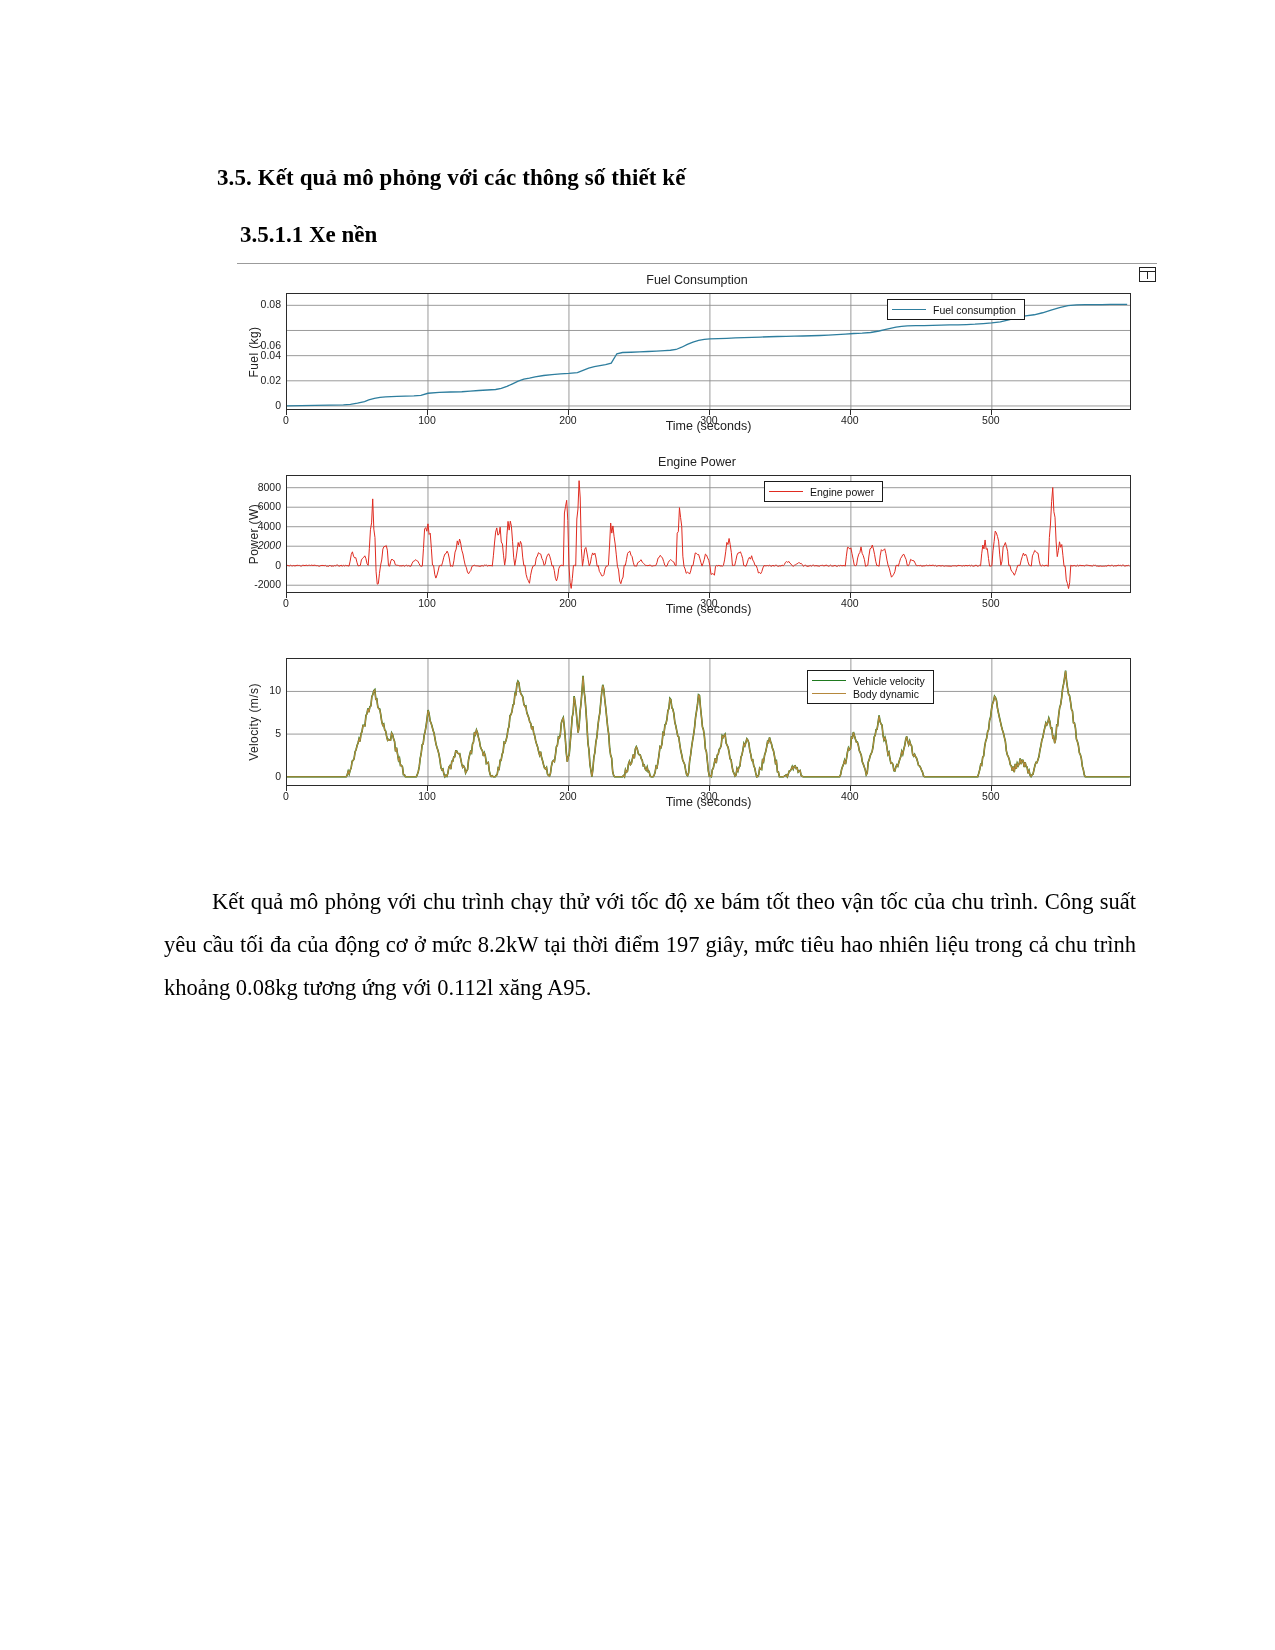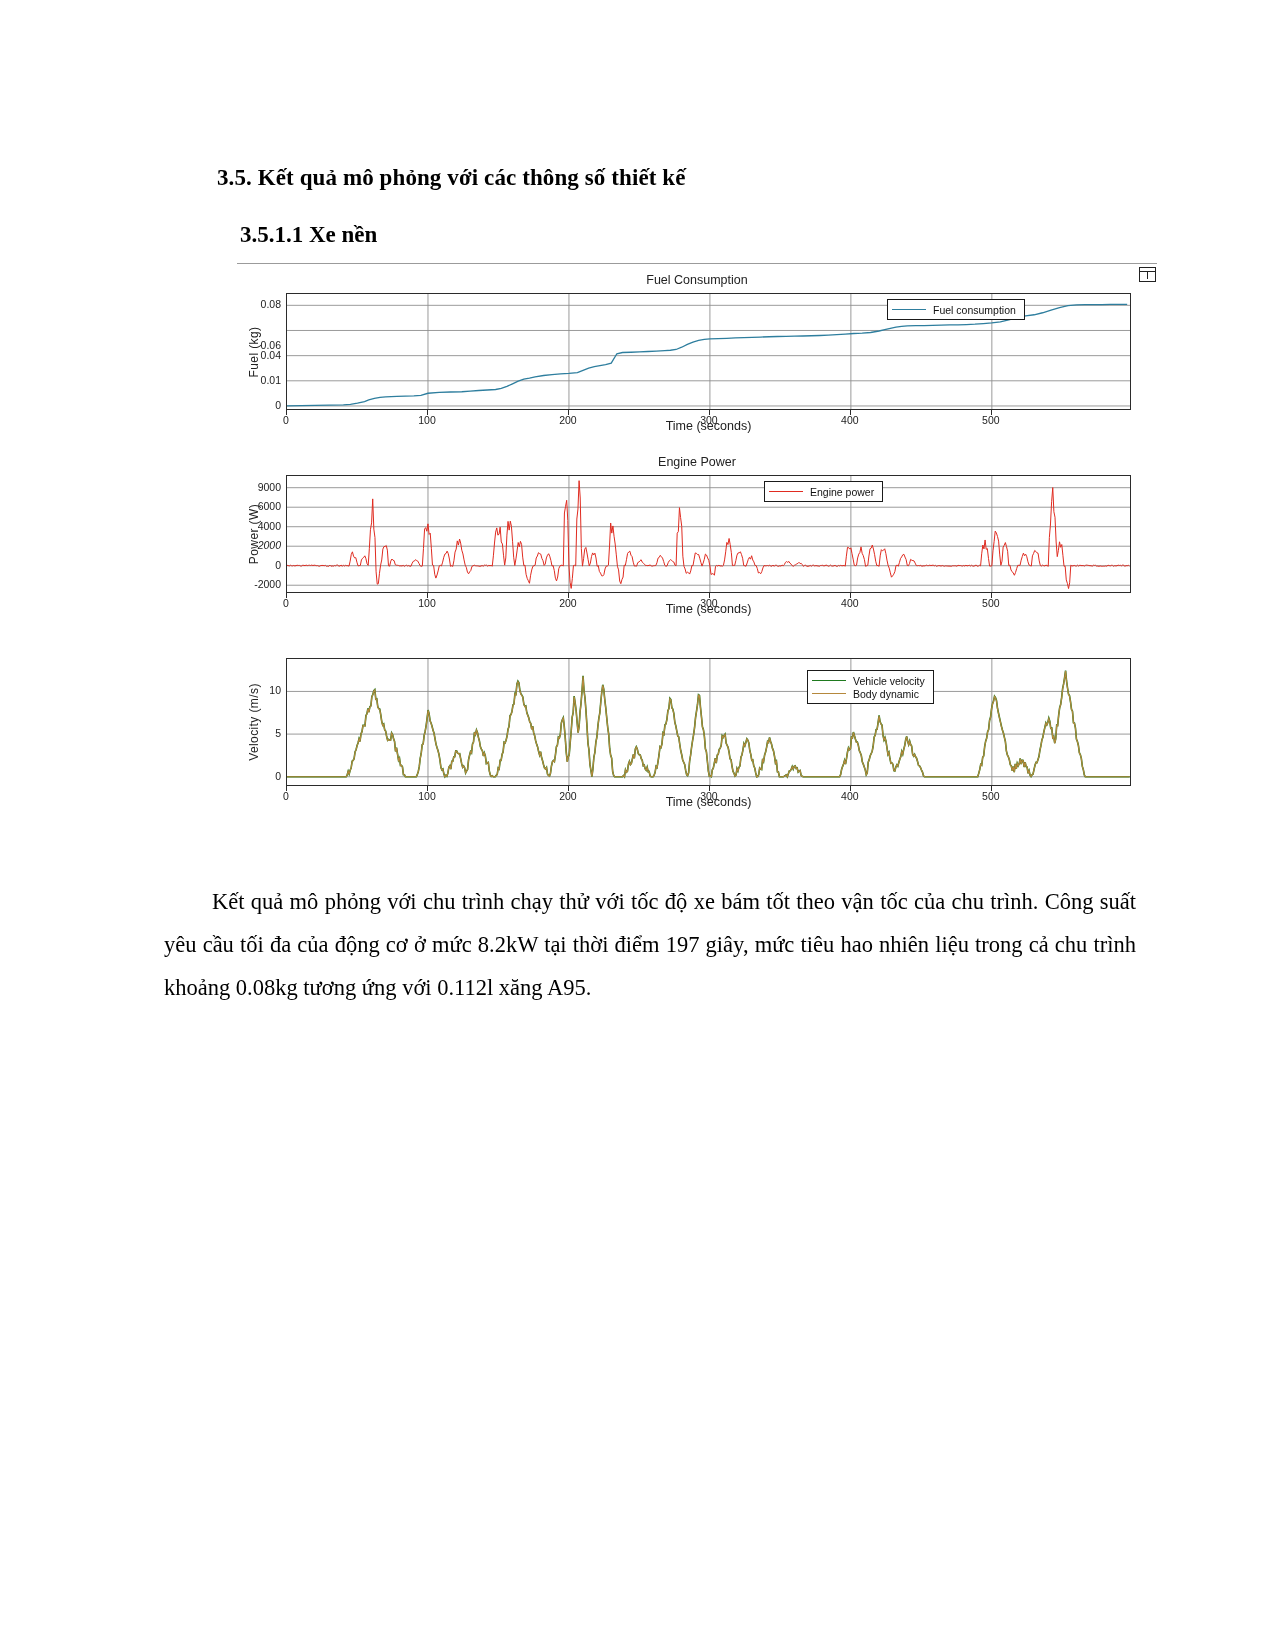--- a/index.html
+++ b/index.html
@@ -139,21 +139,21 @@
             <line y1="36.483870967741936" y2="36.483870967741936" x1="0" x2="843" stroke="#8f8f8f" stroke-width="0.9"></line>
             <line y1="11.322580645161281" y2="11.322580645161281" x1="0" x2="843" stroke="#8f8f8f" stroke-width="0.9"></line>
             <path d="M0.00 111.97 L14.10 111.72 L28.19 111.46 L42.29 111.21 L56.39 110.84 L63.44 110.46 L70.48 109.20 L77.53 107.56 L81.76 105.93 L87.40 104.42 L93.04 103.29 L98.68 102.78 L104.32 102.53 L109.96 102.41 L118.41 102.15 L126.87 101.90 L133.92 101.40 L140.97 99.26 L152.25 98.38 L163.53 98.00 L174.80 97.75 L183.26 97.12 L191.72 96.49 L200.18 95.99 L208.64 95.49 L214.27 94.35 L219.91 92.34 L225.55 89.83 L231.19 87.18 L236.83 85.05 L242.47 84.04 L248.11 82.78 L256.57 81.52 L265.02 80.64 L273.48 79.89 L281.94 79.38 L290.40 78.63 L296.04 76.36 L301.68 74.23 L307.31 72.72 L312.95 71.71 L318.59 70.58 L324.23 69.07 L329.87 59.76 L335.51 58.50 L343.97 58.25 L352.42 57.87 L360.88 57.49 L369.34 57.12 L377.80 56.61 L383.44 56.24 L389.08 55.48 L394.72 53.22 L400.35 50.45 L405.99 48.06 L411.63 46.42 L417.27 45.29 L422.91 44.79 L431.37 44.54 L439.83 44.28 L448.28 43.91 L456.74 43.65 L465.20 43.28 L473.66 43.03 L482.12 42.77 L490.58 42.52 L499.03 42.40 L507.49 42.15 L515.95 42.02 L524.41 41.77 L532.87 41.52 L541.32 41.14 L549.78 40.64 L558.24 40.13 L566.70 39.50 L575.16 39.13 L583.62 38.50 L592.07 36.99 L597.71 35.73 L603.35 34.35 L608.99 33.21 L614.63 32.46 L620.27 31.95 L628.73 31.70 L637.18 31.58 L645.64 31.45 L654.10 31.20 L662.56 30.95 L671.02 30.82 L679.47 30.57 L687.93 30.19 L696.39 29.56 L704.85 28.94 L713.31 27.93 L721.77 25.79 L730.22 23.65 L738.68 21.89 L747.14 20.76 L755.60 18.75 L764.06 16.10 L772.52 13.59 L780.97 11.70 L789.43 10.95 L797.89 10.69 L806.35 10.57 L814.81 10.57 L823.26 10.44 L831.72 10.44 L840.18 10.32" fill="none" stroke="#2e7e9e" stroke-width="1.3"></path>
           </svg>
         </div>
       <div id="yl0">
           <div class="ylabel" style="left: 10px; top: 78.5px; transform-origin: left top; transform: rotate(-90deg) translateX(-50%);">Fuel (kg)</div>
         </div>
       <div id="yt0">
           <div class="ytick" style="top: 131.968px; right: 876px;">0</div>
-          <div class="ytick" style="top: 106.806px; right: 876px;">0.01</div>
+          <div class="ytick" style="top: 106.806px; right: 876px;">0.02</div>
           <div class="ytick" style="top: 81.6452px; right: 876px;">0.04</div>
           <div class="ytick" style="top: 56.4839px; right: 876px; margin-top: 16px;">0.06</div>
           <div class="ytick" style="top: 31.3226px; right: 876px;">0.08</div>
         </div>
       <div id="xt0">
           <div class="xtick" style="left: 49px; top: 141px;">0</div>
           <div style="position: absolute; width: 1px; height: 5px; background: rgb(43, 43, 43); left: 49px; top: 137px;"></div>
           <div class="xtick" style="left: 189.97px; top: 141px;">100</div>
           <div style="position: absolute; width: 1px; height: 5px; background: rgb(43, 43, 43); left: 189.97px; top: 137px;"></div>
           <div class="xtick" style="left: 330.94px; top: 141px;">200</div>
@@ -194,21 +194,21 @@
         </div>
       <div id="yl1">
           <div class="ylabel" style="left: 10px; top: 79px; transform-origin: left top; transform: rotate(-90deg) translateX(-50%);">Power (W)</div>
         </div>
       <div id="yt1">
           <div class="ytick" style="top: 129.223px; right: 876px;">-2000</div>
           <div class="ytick" style="top: 109.719px; right: 876px;">0</div>
           <div class="ytick" style="top: 90.2149px; right: 876px; font-style: italic;">2000</div>
           <div class="ytick" style="top: 70.7107px; right: 876px;">4000</div>
           <div class="ytick" style="top: 51.2066px; right: 876px; margin-left: 32px;">6000</div>
-          <div class="ytick" style="top: 31.7025px; right: 876px;">9000</div>
+          <div class="ytick" style="top: 31.7025px; right: 876px;">8000</div>
         </div>
       <div id="xt1">
           <div class="xtick" style="left: 49px; top: 142px;">0</div>
           <div style="position: absolute; width: 1px; height: 5px; background: rgb(43, 43, 43); left: 49px; top: 138px;"></div>
           <div class="xtick" style="left: 189.97px; top: 142px;">100</div>
           <div style="position: absolute; width: 1px; height: 5px; background: rgb(43, 43, 43); left: 189.97px; top: 138px;"></div>
           <div class="xtick" style="left: 330.94px; top: 142px;">200</div>
           <div style="position: absolute; width: 1px; height: 5px; background: rgb(43, 43, 43); left: 330.94px; top: 138px;"></div>
           <div class="xtick" style="left: 471.91px; top: 142px;">300</div>
           <div style="position: absolute; width: 1px; height: 5px; background: rgb(43, 43, 43); left: 471.91px; top: 138px;"></div>

